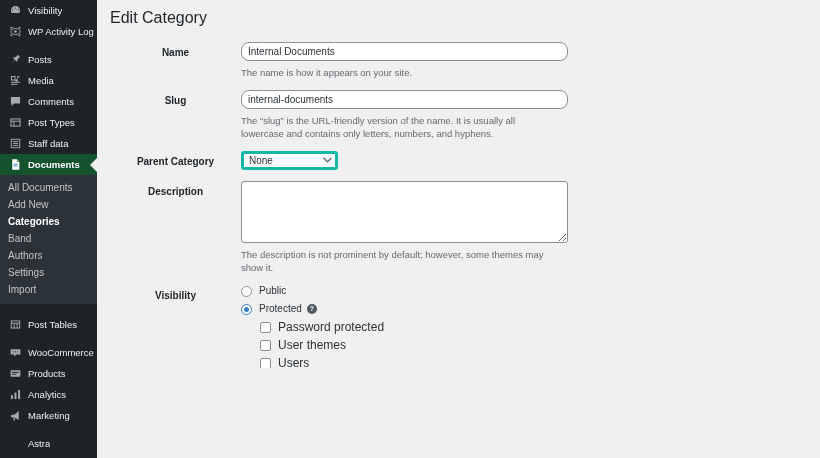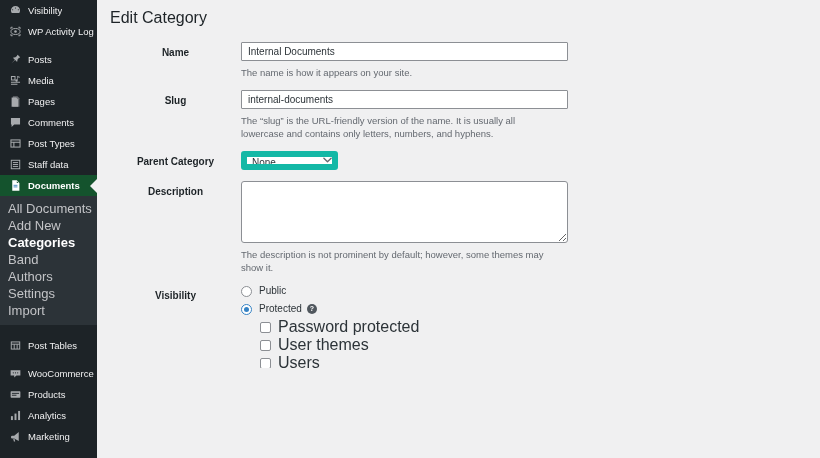--- a/index.html
+++ b/index.html
@@ -62,21 +62,21 @@
     border-bottom: 8px solid transparent;
     border-right: 8px solid #f0f0f1;
   }
   .submenu {
     background: #2c3338;
     padding: 4px 0 6px 0;
   }
   .submenu .sub-item {
     display: block;
     color: #c3c4c7;
-    font-size: 13px;
+    font-size: 10px;
     line-height: 17px;
     padding: 0 0 0 8px;
     white-space: nowrap;
     cursor: pointer;
   }
   .submenu .sub-item.current {
     color: #fff;
     font-weight: 700;
   }
   .menu-separator {
@@ -119,33 +119,33 @@
     text-align: center;
   }
   .form-row .td {
     flex: 1 1 auto;
     padding-right: 10px;
   }
   input.text-field {
     width: 327px;
     height: 19px;
     border: 1px solid #8c8f94;
-    border-radius: 1px;
+    border-radius: 8px;
     background: #fff;
     padding: 0 6px;
     font-family: "Liberation Sans", sans-serif;
     font-size: 10px;
     color: #2c3338;
     box-shadow: 0 0 0 transparent;
     outline: none;
   }
   select.select-field {
     width: 97px;
     height: 19px;
-    border: 6px solid #14b8a6;
+    border: 3px solid #14b8a6;
     border-radius: 3px;
     background: #fff;
     font-family: "Liberation Sans", sans-serif;
     font-size: 10px;
     color: #2c3338;
     padding: 0 18px 0 5px;
     appearance: none;
     -webkit-appearance: none;
     outline: none;
   }
@@ -228,21 +228,21 @@
   }
   .chk-opt .chk {
     width: 11px; height: 11px;
     flex: 0 0 11px;
     border: 1px solid #8c8f94;
     border-radius: 2px;
     background: #fff;
     margin-right: 7px;
     cursor: pointer;
   }
-  .chk-opt .clabel { font-size: 16px; color: #2c3338; }
+  .chk-opt .clabel { font-size: 12px; color: #2c3338; }
 
   .submit-row {
     display: flex;
     align-items: center;
     margin-top: 16px;
   }
   button.button-primary {
     background: #2271b1;
     border: 1px solid #2271b1;
     border-radius: 3px;
@@ -301,29 +301,20 @@
       <span class="mi">
         <svg width="13" height="13" viewBox="0 0 20 20" fill="currentColor">
             <path d="M3 3h7v7H3V3zm1.5 1.5v4h4v-4h-4z"></path>
             <path d="M12.5 3.2v5.2a1.9 1.9 0 10.9 1.6V5.1l3.1.8V4.4l-4-1.2z"></path>
             <path d="M3 12h14v1.5H3V12zm0 3h10v1.5H3V15z"></path>
           </svg>
       </span>
       <span class="mlabel">Media</span>
     </div>
 
-    <div class="menu-top">
-      <span class="mi">
-        <svg width="13" height="13" viewBox="0 0 20 20" fill="currentColor">
-            <path d="M6 2h7l3 3v13H6V2z" opacity="0.55"></path>
-            <path d="M4 4h7l3 3v11H4V4z"></path>
-          </svg>
-      </span>
-      <span class="mlabel">Pages</span>
-    </div>
 
     <div class="menu-top">
       <span class="mi">
         <svg width="13" height="13" viewBox="0 0 20 20" fill="currentColor">
             <path d="M3 3h14v10H8l-4 4v-4H3V3z"></path>
           </svg>
       </span>
       <span class="mlabel">Comments</span>
     </div>
 

